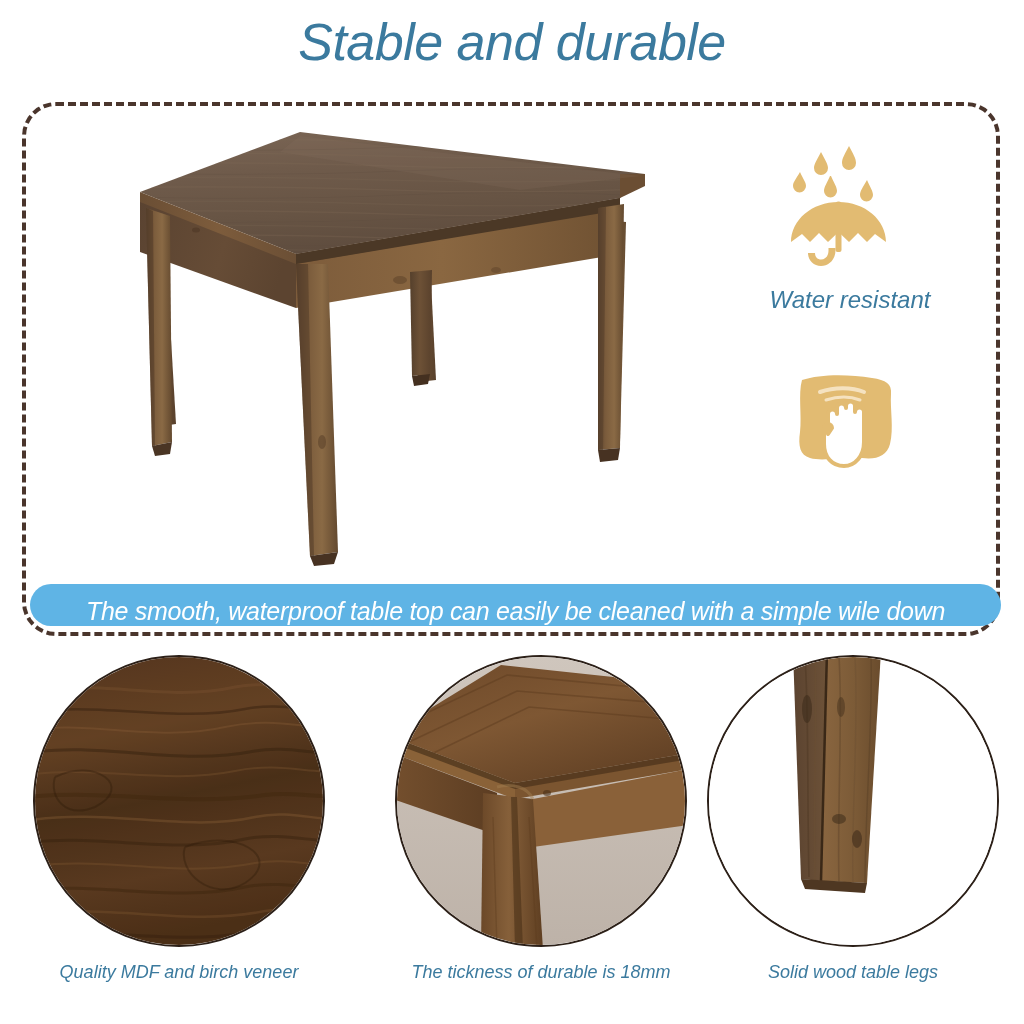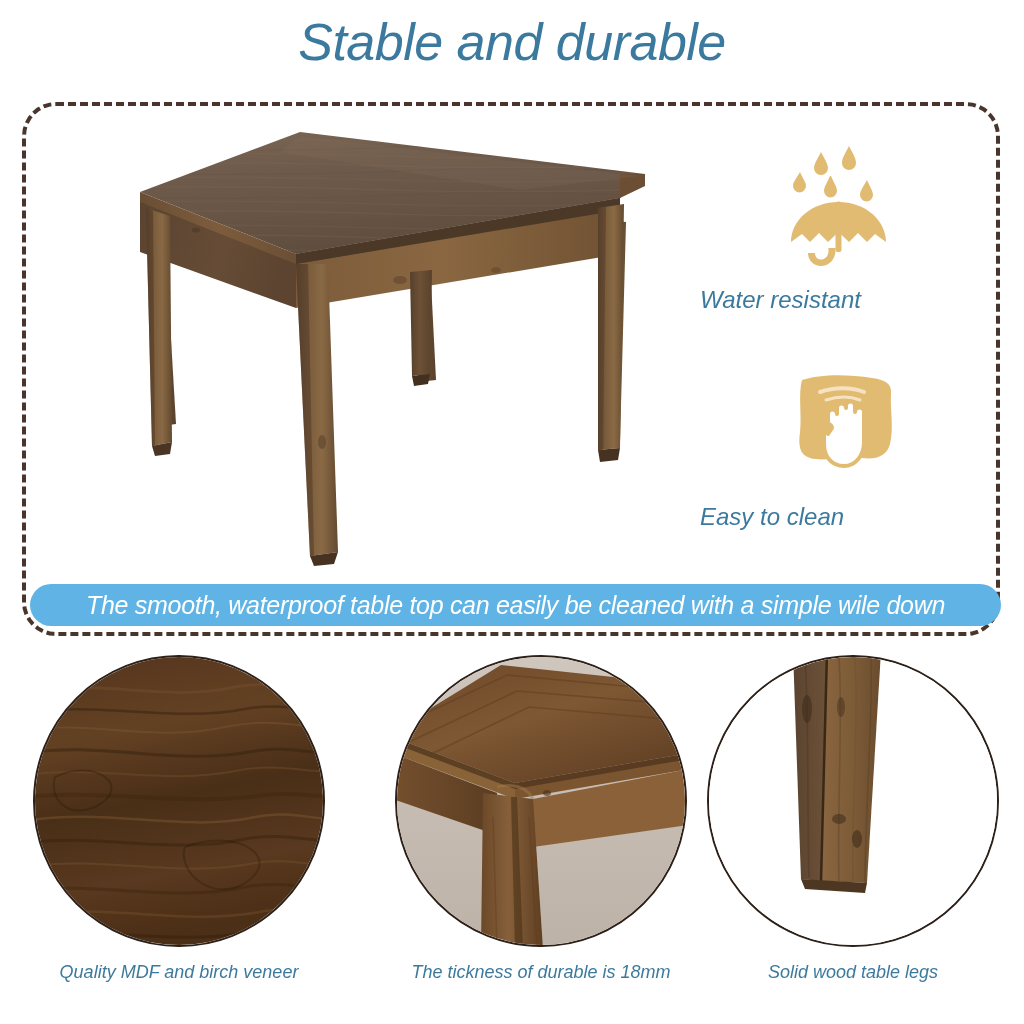--- a/index.html
+++ b/index.html
@@ -56,21 +56,21 @@
 
   
   .features {
     position: absolute;
     left: 700px;
     top: 140px;
     width: 300px;
   }
   .feature {
     width: 300px;
-    text-align: left;
+    text-align: center;
     margin-bottom: 42px;
   }
   .feature-icon-wrap {
     height: 140px;
     display: flex;
     align-items: center;
     justify-content: center;
   }
   .feature-label {
     margin-top: 6px;
@@ -82,21 +82,21 @@
   
   .banner {
     position: absolute;
     left: 30px;
     top: 584px;
     width: 971px;
     height: 42px;
     background: #5fb4e5;
     border-radius: 21px;
     display: flex;
-    align-items: center;
+    align-items: flex-end;
     justify-content: center;
     box-sizing: border-box;
   }
   .banner-text {
     font-size: 25px;
     color: #ffffff;
     white-space: nowrap;
     letter-spacing: -0.3px;
   }
 
@@ -274,21 +274,20 @@
           <path d="M36 28 C48 24 60 24 70 28" stroke="#f5e2c0" stroke-width="3" fill="none" stroke-linecap="round"></path>
 
           <g fill="#ffffff" stroke="#e2bb72" stroke-width="4" stroke-linejoin="round" stroke-linecap="round">
             <path d="M38 62
                      L38 42 a4.5 4.5 0 0 1 9 0 L47 36 a4.5 4.5 0 0 1 9 0 L56 34 a4.5 4.5 0 0 1 9 0 L65 40 a4.5 4.5 0 0 1 9 0
                      L74 70 c0 14 -9 24 -20 24 c-12 0 -20 -9 -20 -22
                      L34 56 a4 4 0 0 1 8 0 Z"></path>
           </g>
         </svg>
       </div>
-      <div class="feature-label">Easy to clean</div>
     </div>
 
   </div>
 
   <div class="banner">
     <span class="banner-text">The smooth, waterproof table top can easily be cleaned with a simple wile down</span>
   </div>
 
   <div class="detail-row">
 

